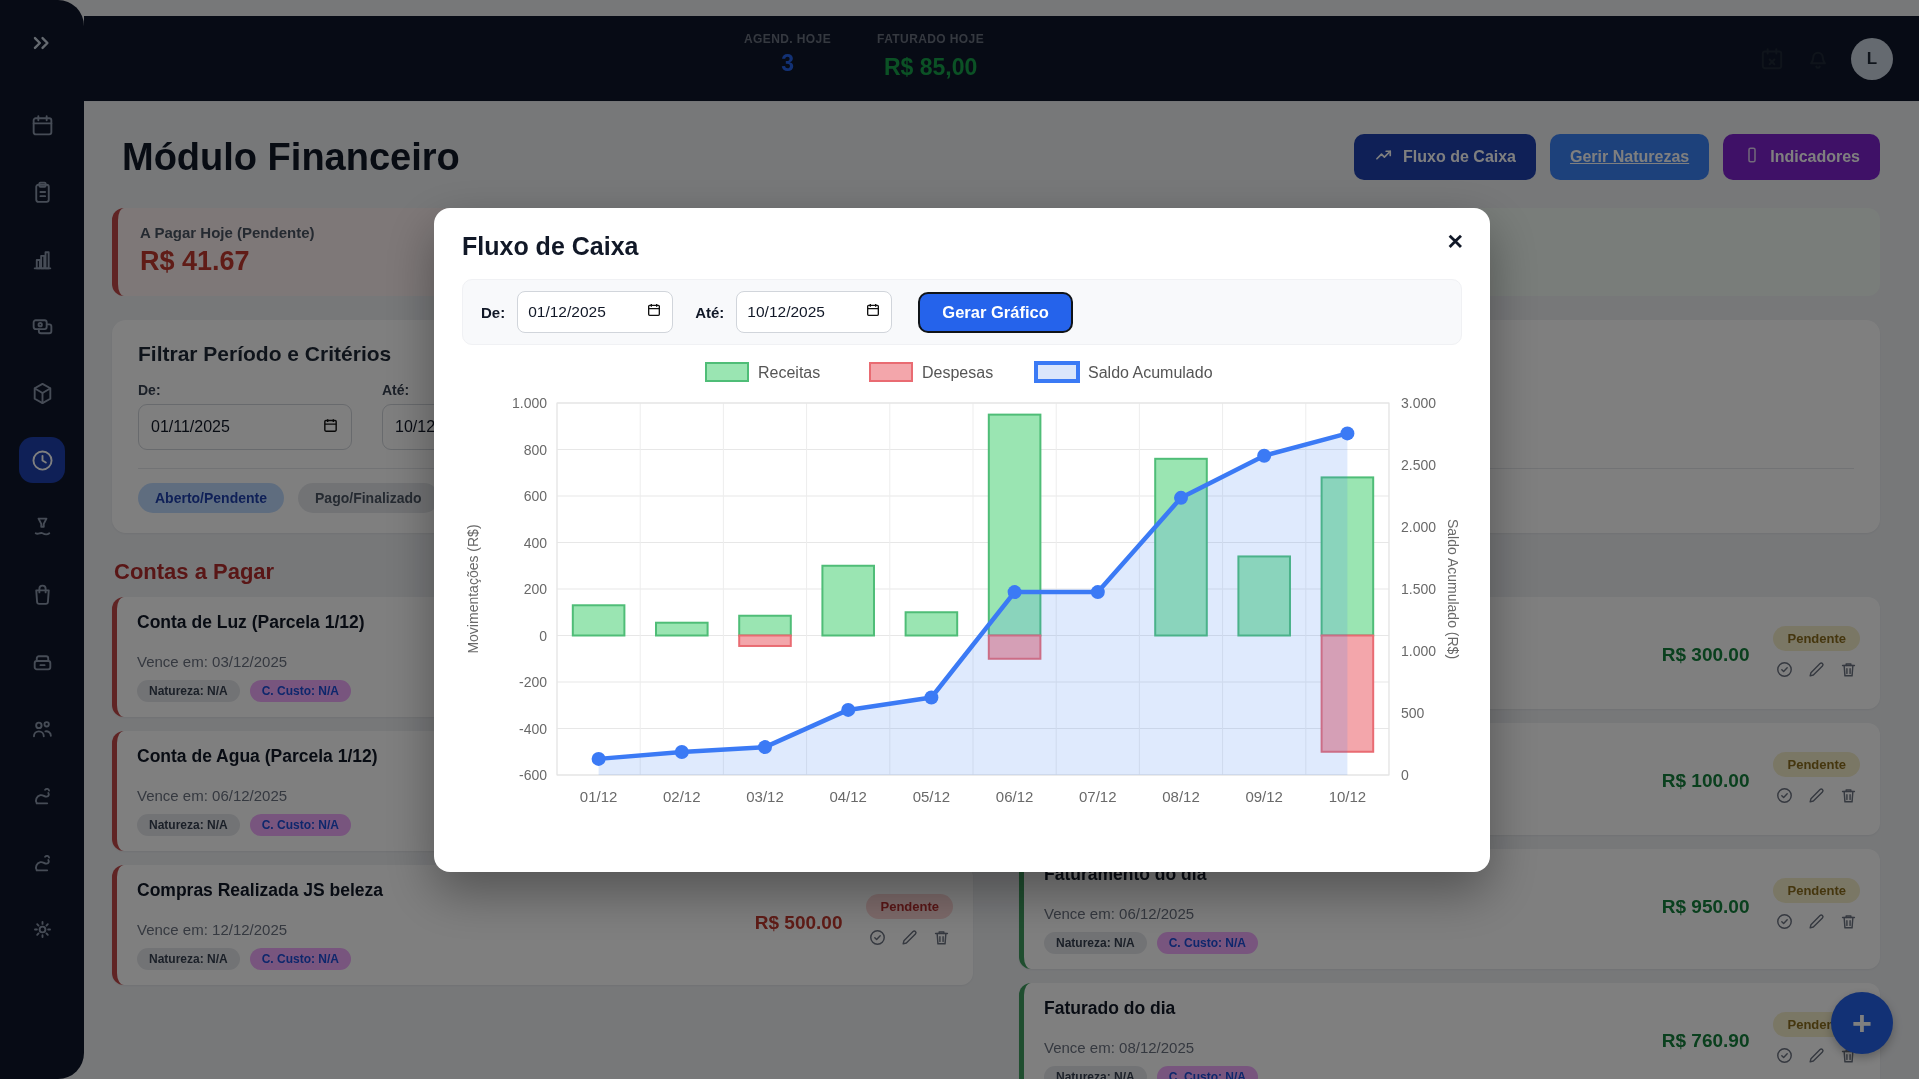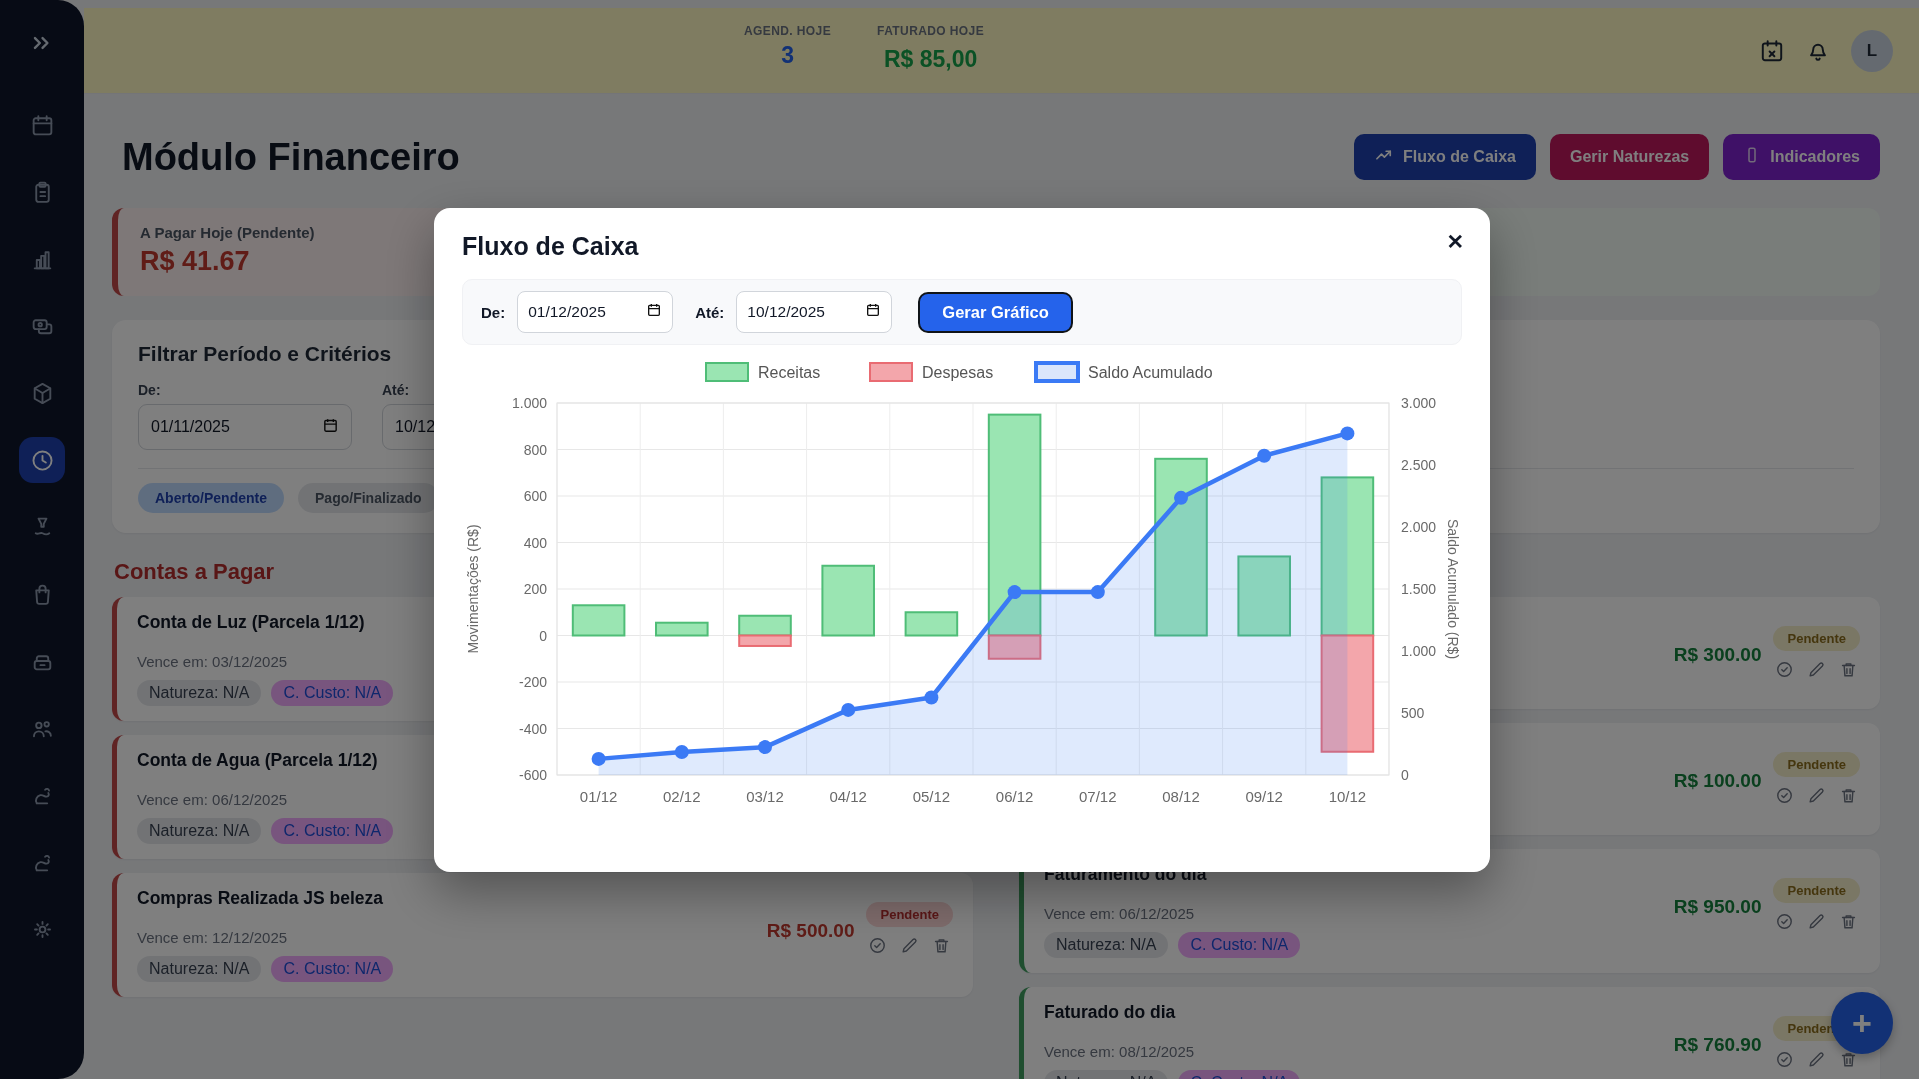--- a/index.html
+++ b/index.html
@@ -10,39 +10,39 @@
   .sidebar { position:absolute; left:0; top:0; width:84px; height:1079px; background:#0f172a;
              border-radius:0 26px 26px 0; z-index:5; display:flex; flex-direction:column; align-items:center; padding-top:26px; }
   .sb-expander { width:34px; height:34px; display:flex; align-items:center; justify-content:center; cursor:pointer; margin-bottom:42px; }
   .sb-nav { display:flex; flex-direction:column; gap:21px; }
   .sb-item { width:46px; height:46px; border-radius:14px; display:flex; align-items:center; justify-content:center; cursor:pointer; }
   .sb-item svg { stroke:#8d99ad; }
   .sb-item.active { background:#1e40af; }
   .sb-item.active svg { stroke:#ffffff; }
 
   
-  .topbar { position:absolute; left:84px; top:8px; right:0; height:86px; background:#fef9c3; border-bottom:1px solid #e8eaee; }
+  .topbar { position:absolute; left:84px; top:16px; right:0; height:86px; background:#0f172a; border-bottom:1px solid #e8eaee; }
   .stats { position:absolute; left:660px; top:16px; display:flex; gap:46px; }
   .stat { text-align:center; }
   .stat-label { font-size:12px; font-weight:bold; color:#6b7280; letter-spacing:.4px; }
   .stat-value { font-size:23px; font-weight:bold; margin-top:4px; }
   .stat-value.blue { color:#2563eb; } .stat-value.green { color:#16a34a;margin-top:8px; }
   .topbar-right { position:absolute; right:26px; top:0; height:86px; display:flex; align-items:center; gap:20px; }
   .tb-icon { cursor:pointer; display:flex; }
   .avatar { width:42px; height:42px; border-radius:50%; background:#cbd5e1; color:#1f2937; font-weight:bold;
             display:flex; align-items:center; justify-content:center; font-size:17px; cursor:pointer; }
 
   
   .page { position:absolute; left:84px; top:86px; right:0; bottom:0; padding:48px 39px 0 28px; }
   .page-head { display:flex; align-items:center; justify-content:space-between; }
   .page-title { font-size:38px; font-weight:bold; color:#111827; margin-left:10px; }
   .actions { display:flex; gap:14px; }
   .btn { display:flex; align-items:center; gap:9px; border:none; border-radius:10px; color:#fff;
          font-family:inherit; font-size:16px; font-weight:bold; padding:11px 20px; cursor:pointer; }
-  .btn-blue { background:#1e40af; } .btn-dark { background:#be185d; } .btn-purple { background:#7e22ce;align-items:center; }
+  .btn-blue { background:#1e40af; } .btn-dark { background:#3b82f6;text-decoration:underline; } .btn-purple { background:#7e22ce;align-items:center; }
 
   .summary-grid { display:grid; grid-template-columns:1fr 1fr; gap:46px; margin-top:28px; }
   .sum-card { border-radius:12px; padding:16px 22px; min-height:88px; }
   .sum-red { background:#fdf1f1; border-left:6px solid #c04848; }
   .sum-green { background:#f2faf4; border-left:6px solid #3f9d5f; }
   .sum-label { font-size:15px; color:#4b5563; font-weight:600; }
   .sum-value { font-size:27px; font-weight:bold; color:#c0392f; margin-top:5px; }
 
   .filter-card { background:#ffffff; border-radius:14px; margin-top:24px; padding:22px 26px 20px; box-shadow:0 1px 2px rgba(0,0,0,.05); }
   .filter-title { font-size:21px; font-weight:bold; color:#1f2937; }
@@ -63,24 +63,24 @@
   .lists-grid { display:grid; grid-template-columns:1fr 1fr; gap:46px; margin-top:12px; align-items:start; }
   .list-col { display:flex; flex-direction:column; gap:14px; }
   .item-card { background:#ffffff; border-radius:12px; min-height:112px; padding:15px 20px; display:flex; align-items:flex-start;
                box-shadow:0 1px 2px rgba(0,0,0,.05); }
   .payables .item-card { border-left:5px solid #c04848; }
   .receivables .item-card { border-left:5px solid #3f9d5f; }
   .item-main { min-width:0; }
   .item-title { font-size:17.5px; font-weight:bold; color:#111827; }
   .item-due { font-size:15px; color:#6b7280; margin-top:20px; }
   .badges { display:flex; gap:10px; margin-top:10px; }
-  .badge { border-radius:999px; padding:4px 12px; font-size:16px; font-weight:normal; white-space:nowrap; }
+  .badge { border-radius:999px; padding:4px 12px; font-size:12px; font-weight:bold; white-space:nowrap; }
   .badge-gray { background:#e5e7eb; color:#374151; }
   .badge-blue { background:#f0abfc; color:#1d4ed8; }
-  .item-right { margin-left:auto; display:flex; align-items:center; gap:12px; padding-top:14px; }
+  .item-right { margin-left:auto; display:flex; align-items:center; gap:24px; padding-top:14px; }
   .amount { font-size:19px; font-weight:bold; white-space:nowrap; }
   .payables .amount { color:#c0392f; } .receivables .amount { color:#15803d; }
   .status-col { display:flex; flex-direction:column; align-items:center; gap:9px; }
   .status { border-radius:999px; padding:5px 14px; font-size:13px; font-weight:bold; }
   .status-red { background:#fad5d5; color:#b32d2d; }
   .status-yellow { background:#f5eecb; color:#8a6d1d; }
   .row-actions { display:flex; gap:13px; }
   .row-actions svg { cursor:pointer; }
   .hidden-empty { visibility:hidden; }
 

